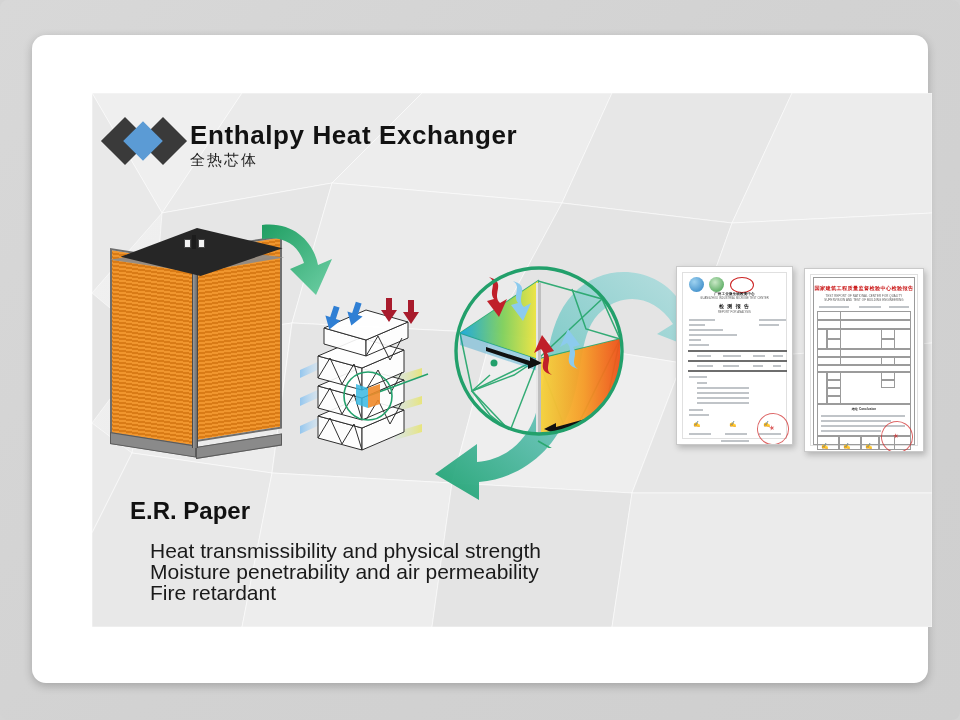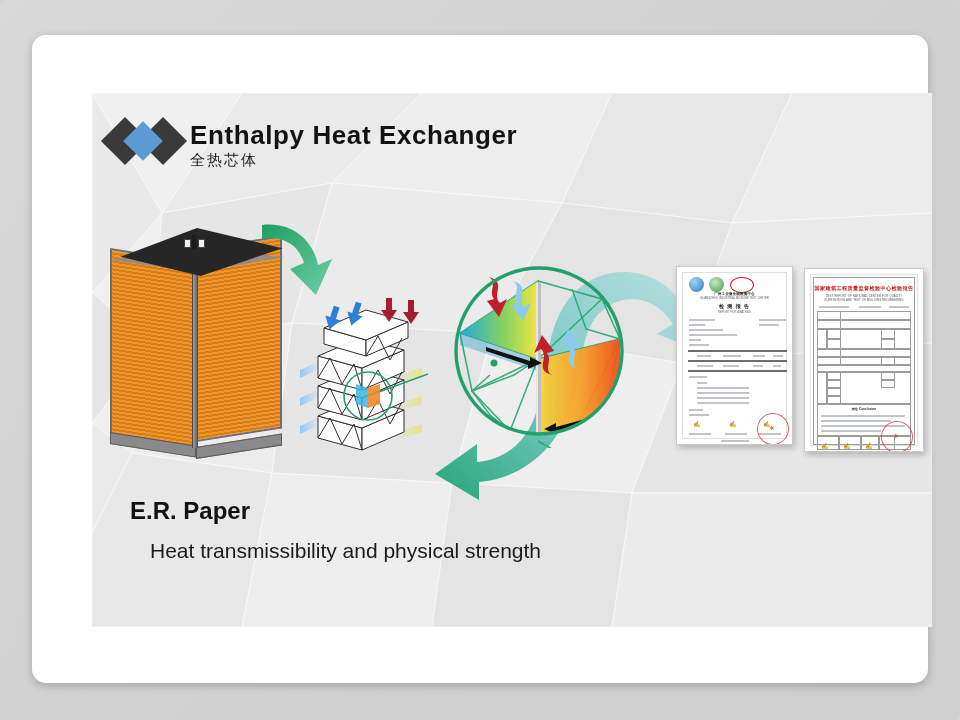--- a/index.html
+++ b/index.html
@@ -501,17 +501,19 @@
 
           <div class="seal" style="left:70px;top:146px;width:30px;height:30px;">
             <span class="seal-star" style="left:11px;top:10px;">★</span>
           </div>
         </div>
       </div>
 
       <div class="foot-title">E.R. Paper</div>
       <div class="foot-list">
         <div>Heat transmissibility and physical strength</div>
+        <div>Moisture penetrability and air permeability</div>
+        <div>Fire retardant</div>
       </div>
 
     </div>
   </div>
 </div>
 
 </body></html>

